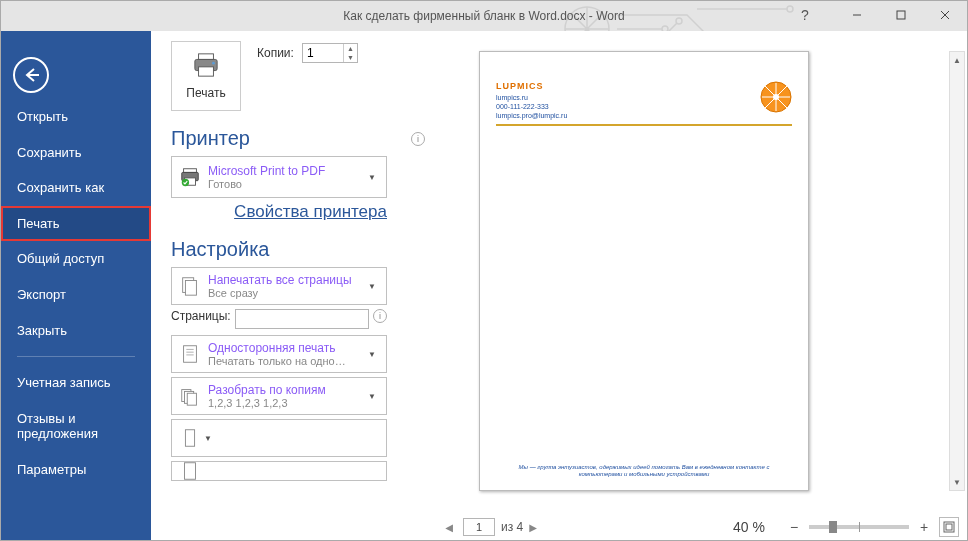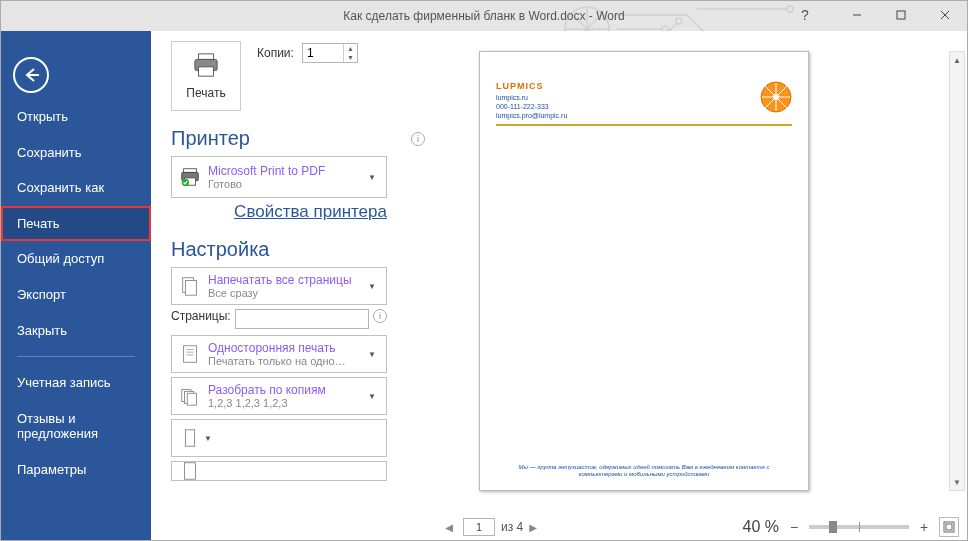--- a/index.html
+++ b/index.html
@@ -77,21 +77,21 @@
 .preview-scroll-v { position: absolute; right: 2px; top: 20px; width: 16px; height: 440px; border: 1px solid #ddd; background: #f3f3f3; display: flex; flex-direction: column; }
 .preview-scroll-v .arr { height: 16px; display: flex; align-items: center; justify-content: center; font-size: 8px; color: #666; cursor: pointer; }
 .preview-scroll-v .track { flex: 1; }
 
 
 .bottom-bar { position: absolute; left: 0; right: 0; bottom: 0; height: 26px; display: flex; align-items: center; padding: 0 8px; font-size: 12px; color: #444; background: #fff; border-top: 0; }
 .nav-arr { width: 20px; height: 20px; display: flex; align-items: center; justify-content: center; cursor: pointer; color: #888; font-size: 10px; }
 .page-num-input { width: 32px; height: 18px; border: 1px solid #b5b5b5; text-align: center; font-size: 11px; display: flex; align-items: center; justify-content: center; margin: 0 4px; }
 .page-of { font-size: 12px; color: #555; margin-left: 2px; }
 .spacer { flex: 1; }
-.zoom-pct { font-size: 16px; margin-right: 6px; }
+.zoom-pct { font-size: 14px; margin-right: 20px; }
 .zoom-btn { width: 18px; height: 18px; display: flex; align-items: center; justify-content: center; cursor: pointer; font-size: 14px; color: #555; }
 .zoom-slider { width: 100px; height: 4px; background: #ccc; position: relative; margin: 0 6px; }
 .zoom-slider .tick { position: absolute; left: 50%; top: -3px; width: 1px; height: 10px; background: #999; }
 .zoom-slider .knob { position: absolute; top: -4px; width: 8px; height: 12px; background: #888; cursor: pointer; }
 .fit-btn { width: 20px; height: 20px; border: 1px solid #bbb; margin-left: 6px; cursor: pointer; display: flex; align-items: center; justify-content: center; }
 .fit-btn svg { width: 12px; height: 12px; }
 </style>
 </head>
 <body>
 

